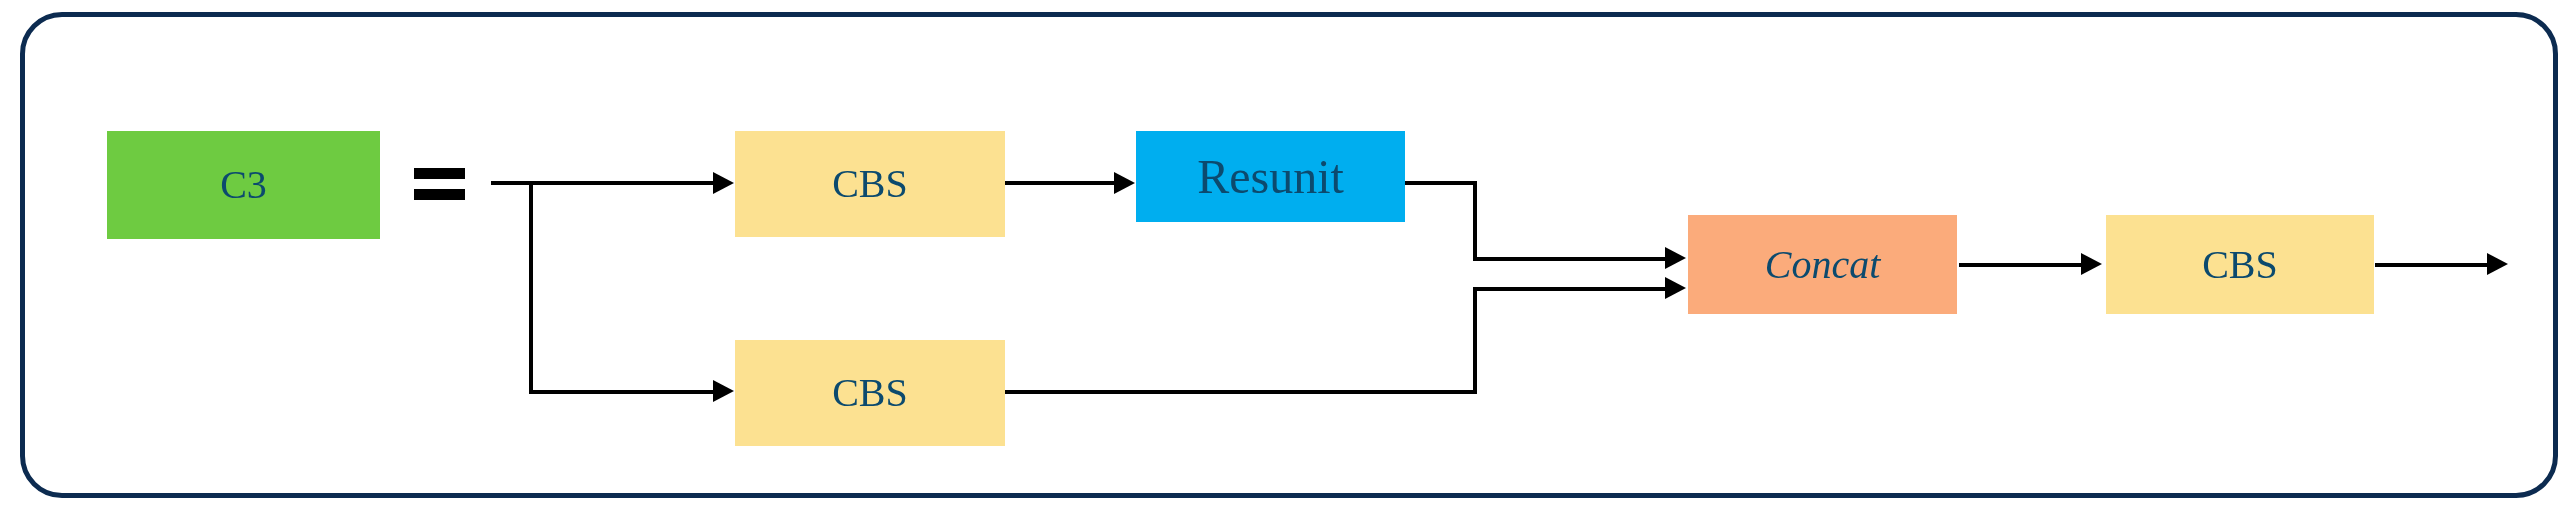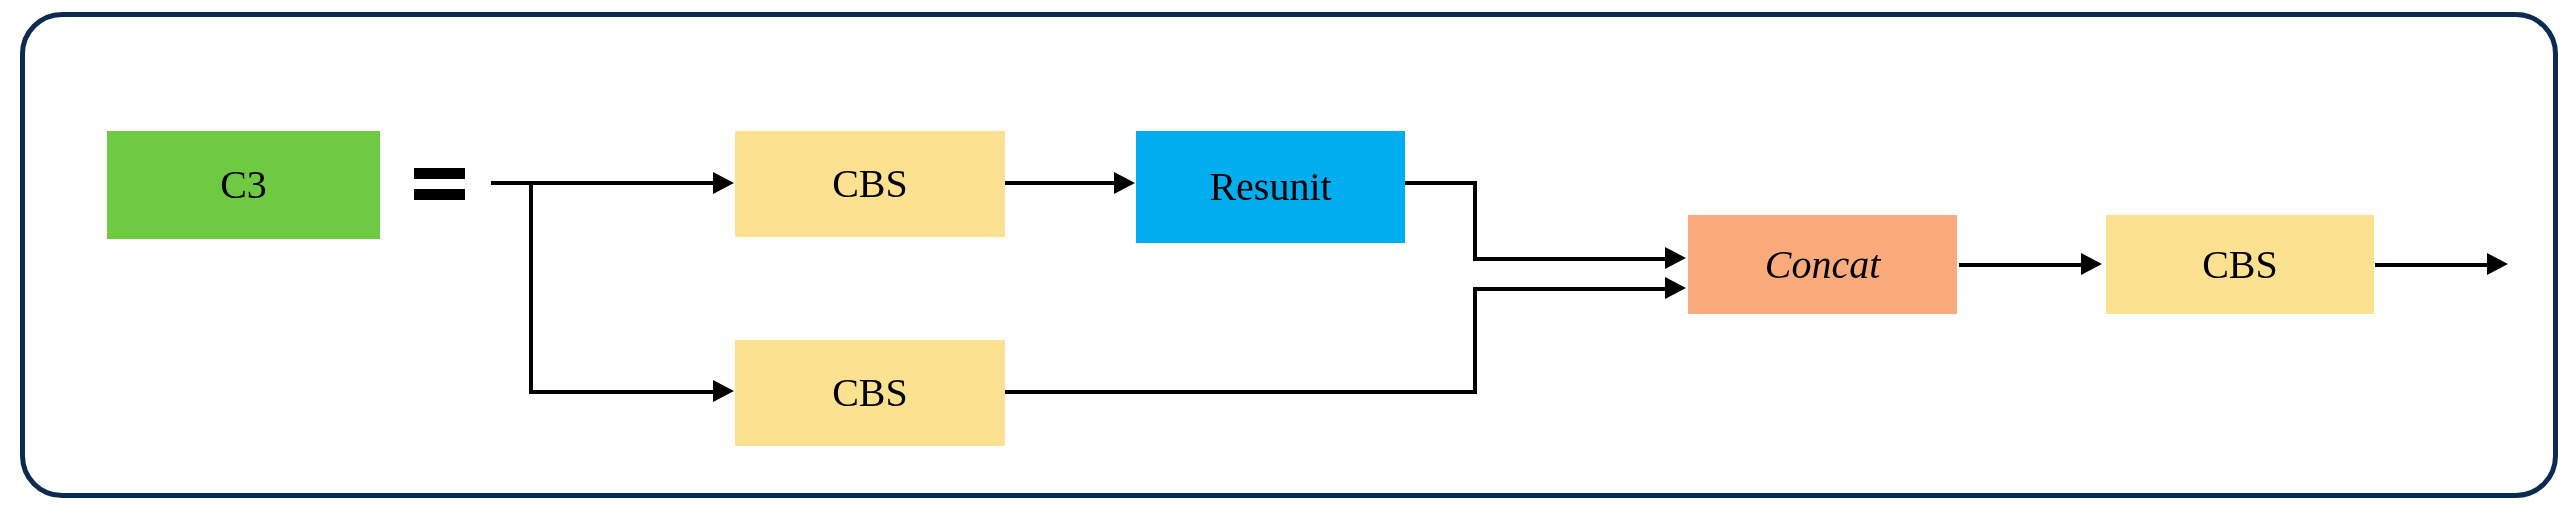--- a/index.html
+++ b/index.html
@@ -29,21 +29,21 @@
     border-radius: 42px;
     background: transparent;
   }
   
   .node {
     position: absolute;
     box-sizing: border-box;
     display: flex;
     align-items: center;
     justify-content: center;
-    color: #000000;
+    color: #0c4a6e;
     line-height: 1;
     white-space: nowrap;
   }
   .node-label {
     display: block;
   }
   .node.green  { background: #6ecb41; }
   .node.yellow { background: #fce191; }
   .node.blue   { background: #00aeef; }
   .node.orange { background: #fbab7b; }
@@ -100,21 +100,21 @@
 
   <div id="equals-sign">
     <div class="bar top"></div>
     <div class="bar bottom"></div>
   </div>
 
   <div class="node yellow" style="left:735px; top:131px; width:270px; height:106px; font-size:40px;">
     <span class="node-label">CBS</span>
   </div>
 
-  <div class="node blue" style="left:1136px; top:131px; width:269px; height:112px; font-size:40px;">
+  <div class="node blue" style="left:1136px; top:131px; width:269px; height:91px; font-size:48px;">
     <span class="node-label">Resunit</span>
   </div>
 
   <div class="node yellow" style="left:735px; top:340px; width:270px; height:106px; font-size:40px;">
     <span class="node-label">CBS</span>
   </div>
 
   <div class="node orange italic" style="left:1688px; top:215px; width:269px; height:99px; font-size:40px;">
     <span class="node-label">Concat</span>
   </div>

